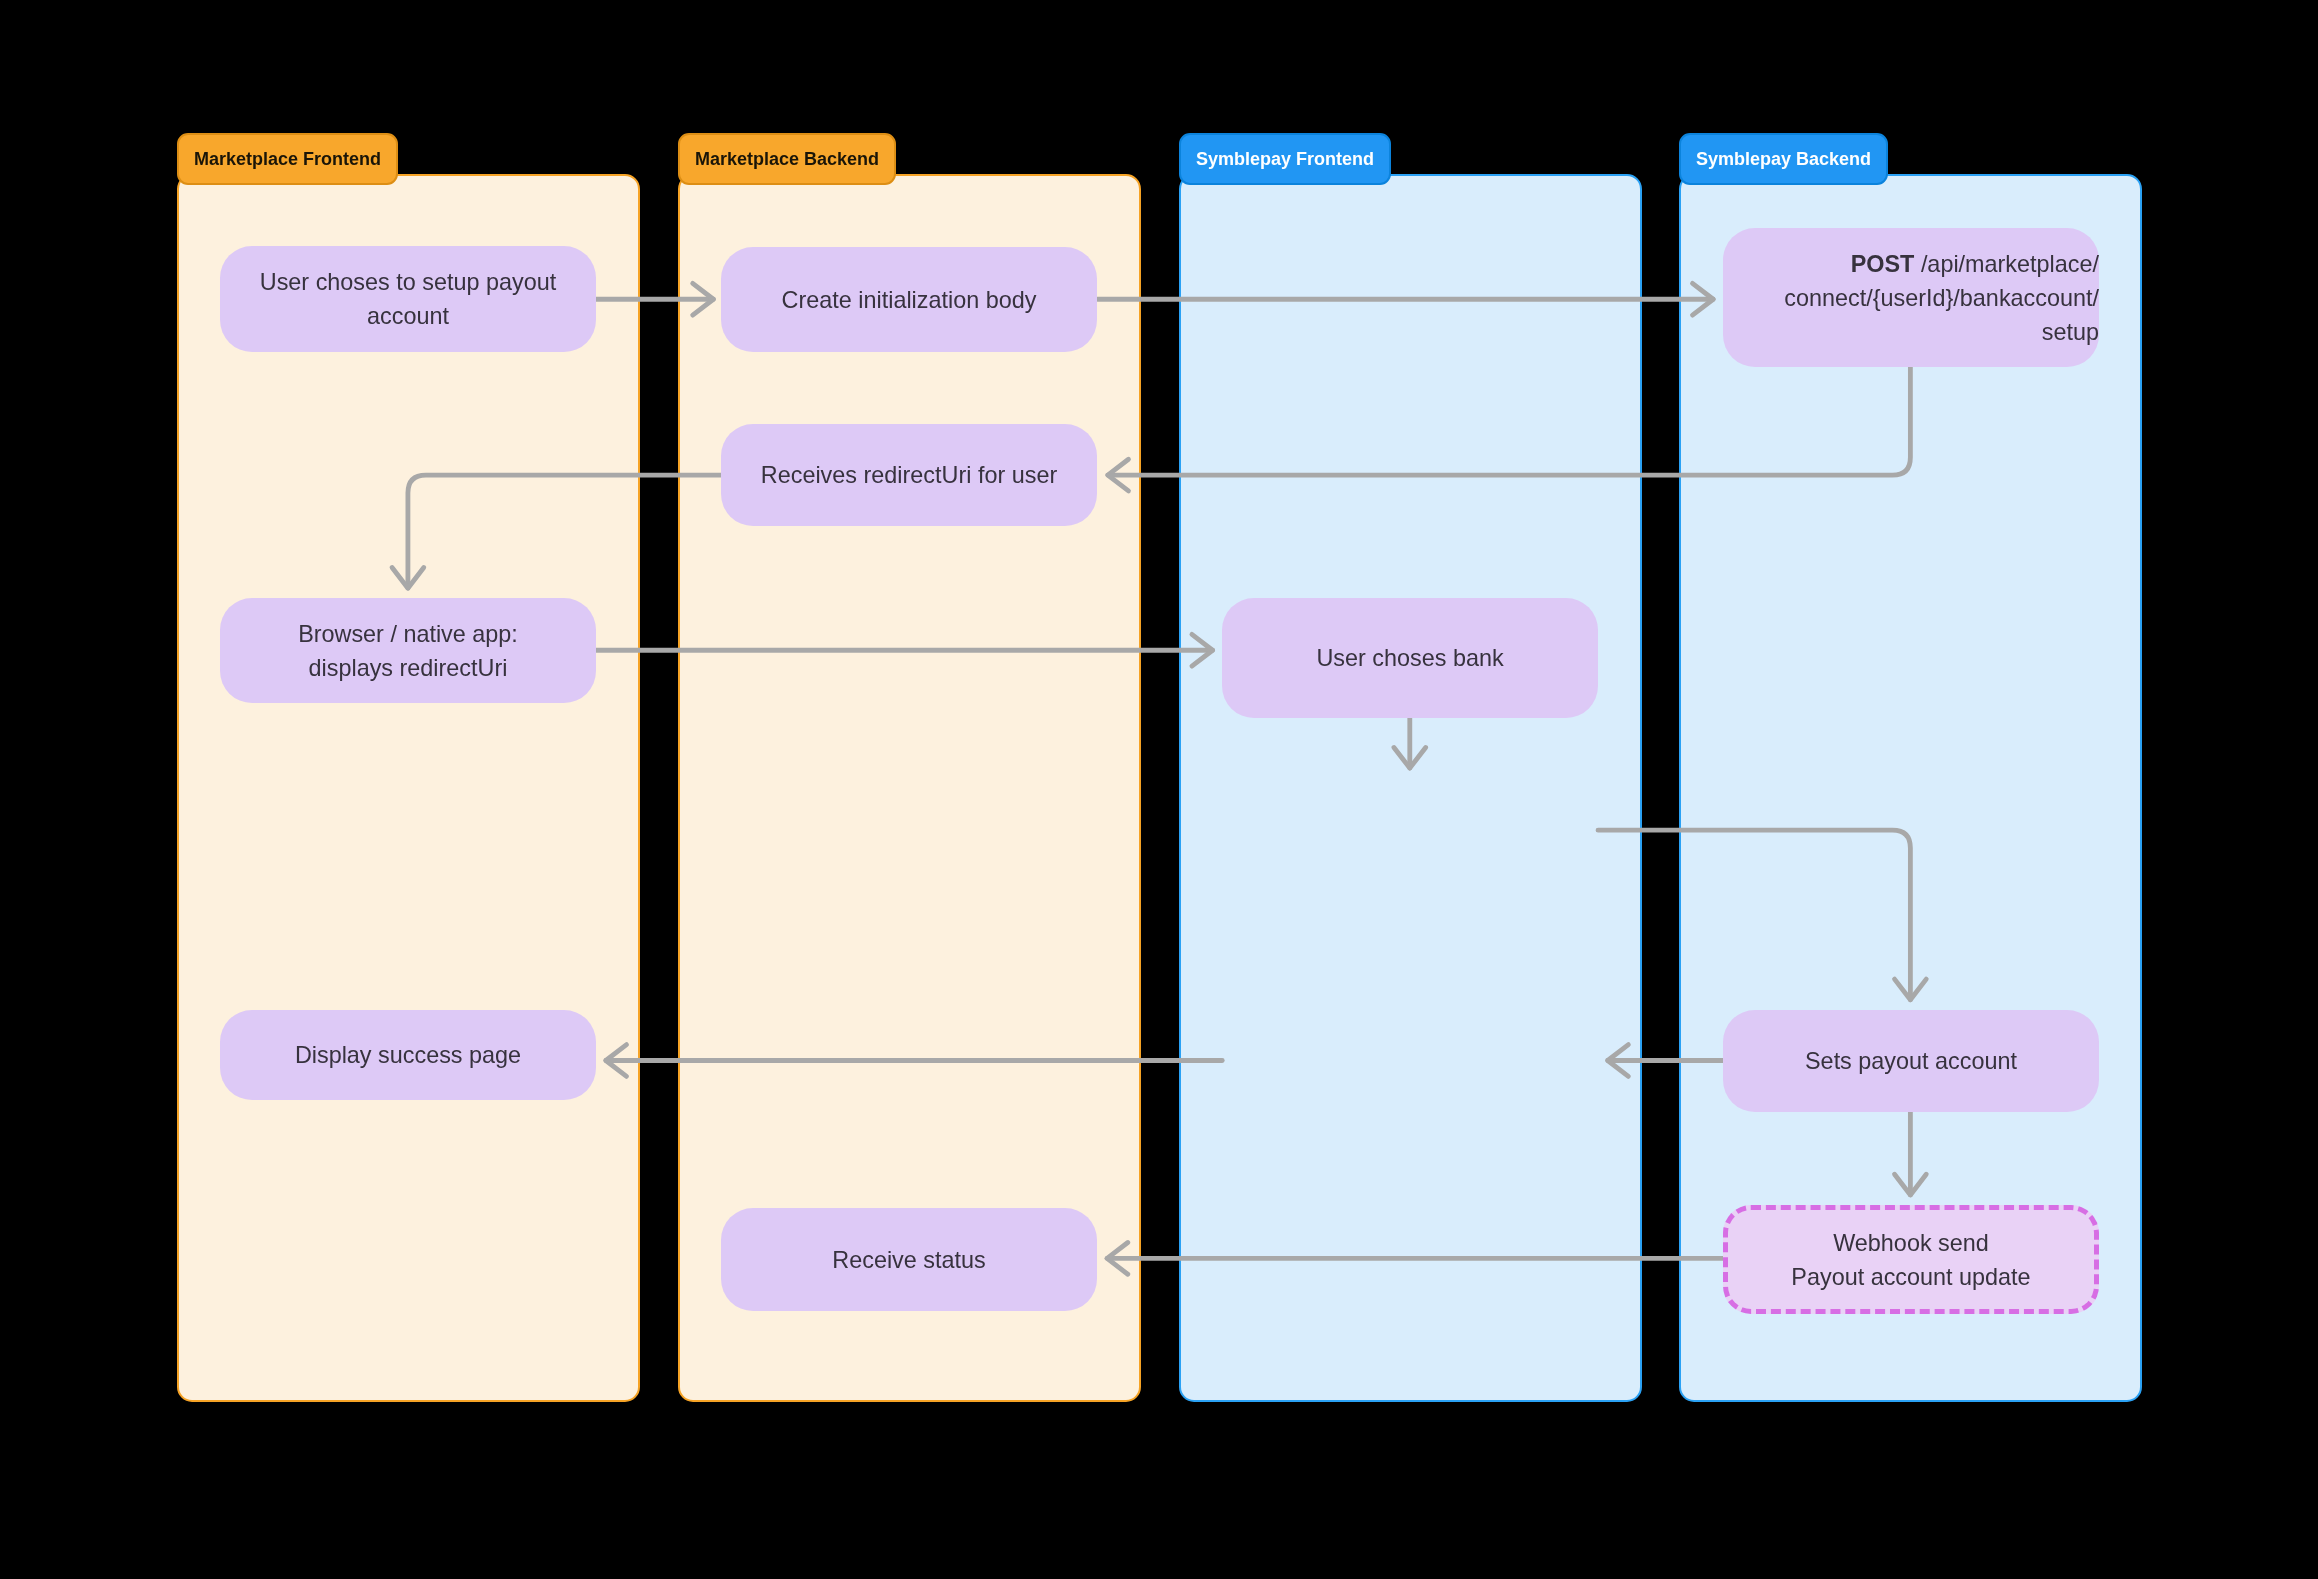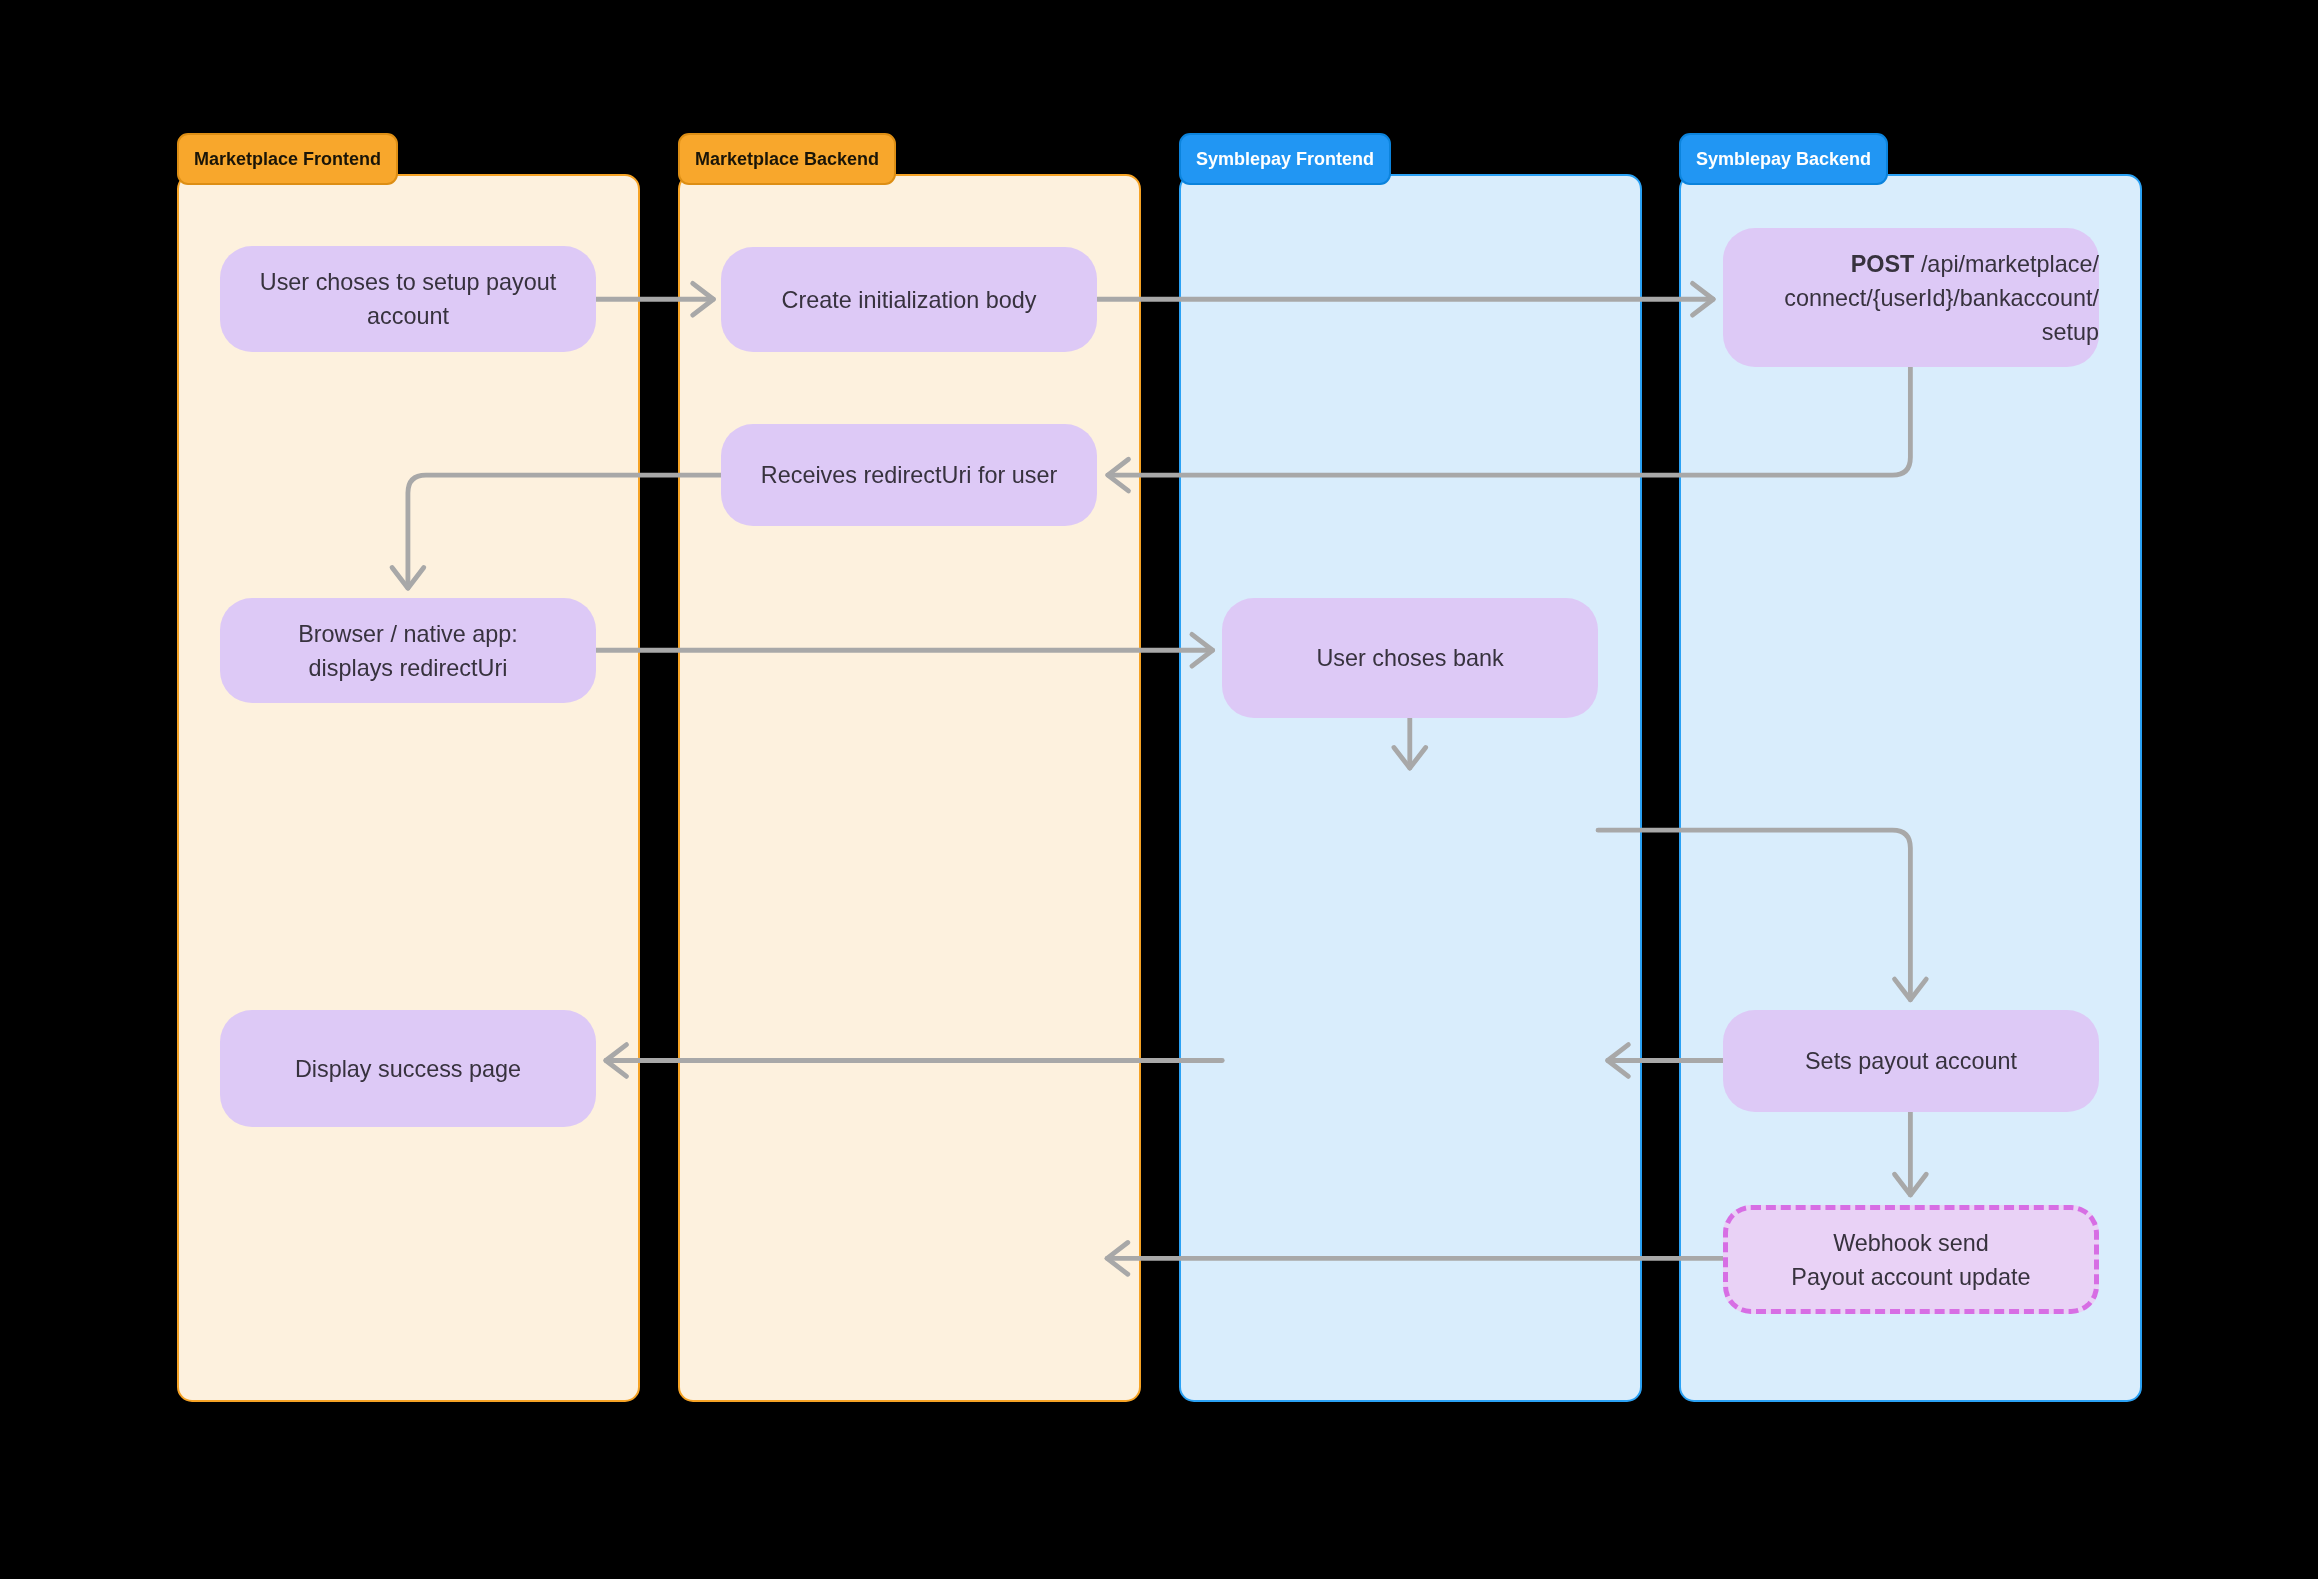--- a/index.html
+++ b/index.html
@@ -52,21 +52,21 @@
   }
   .node.dashed{
     background:var(--webhook-bg);
     border:5.5px dashed var(--webhook-border);
     border-radius:28px;
   }
   .bold{font-weight:700;margin-right:0.28em;}
   
   #n-user-setup      {left:220px;  top:246px;  height:106px;}
   #n-browser         {left:220px;  top:598px;  height:105px;}
-  #n-display-success {left:220px;  top:1010px; height:117px;}
+  #n-display-success {left:220px;  top:1010px; height:90px;}
   #n-create-init     {left:721px; top:247px;  height:105px;}
   #n-receives-uri    {left:721px; top:424px;  height:102px;}
   #n-receive-status  {left:721px; top:1208px; height:103px;}
   #n-choses-bank     {left:1222px; top:598px;  height:120px;}
   #n-signs-in        {left:1222px; top:778px; height:105px;}
   #n-redirect-back   {left:1222px; top:1010px; height:102px;}
   #n-post            {left:1723px; top:228px;  height:139px;align-items:flex-end;}
   #n-sets-payout     {left:1723px; top:1010px; height:102px;}
   #n-webhook         {left:1723px; top:1205px; height:109px;}
   
@@ -119,20 +119,23 @@
   <div class="node" id="n-display-success">
     <div>Display success page</div>
   </div>
 
   <div class="node" id="n-create-init">
     <div>Create initialization body</div>
   </div>
   <div class="node" id="n-receives-uri">
     <div>Receives redirectUri for user</div>
   </div>
+  <div class="node" id="n-receive-status">
+    <div>Receive status</div>
+  </div>
 
   <div class="node" id="n-choses-bank">
     <div>User choses bank</div>
   </div>
 
   <div class="node" id="n-post">
     <div>
       <span class="bold">POST</span><span>/api/marketplace/</span>
     </div>
     <div>connect/{userId}/bankaccount/</div>

